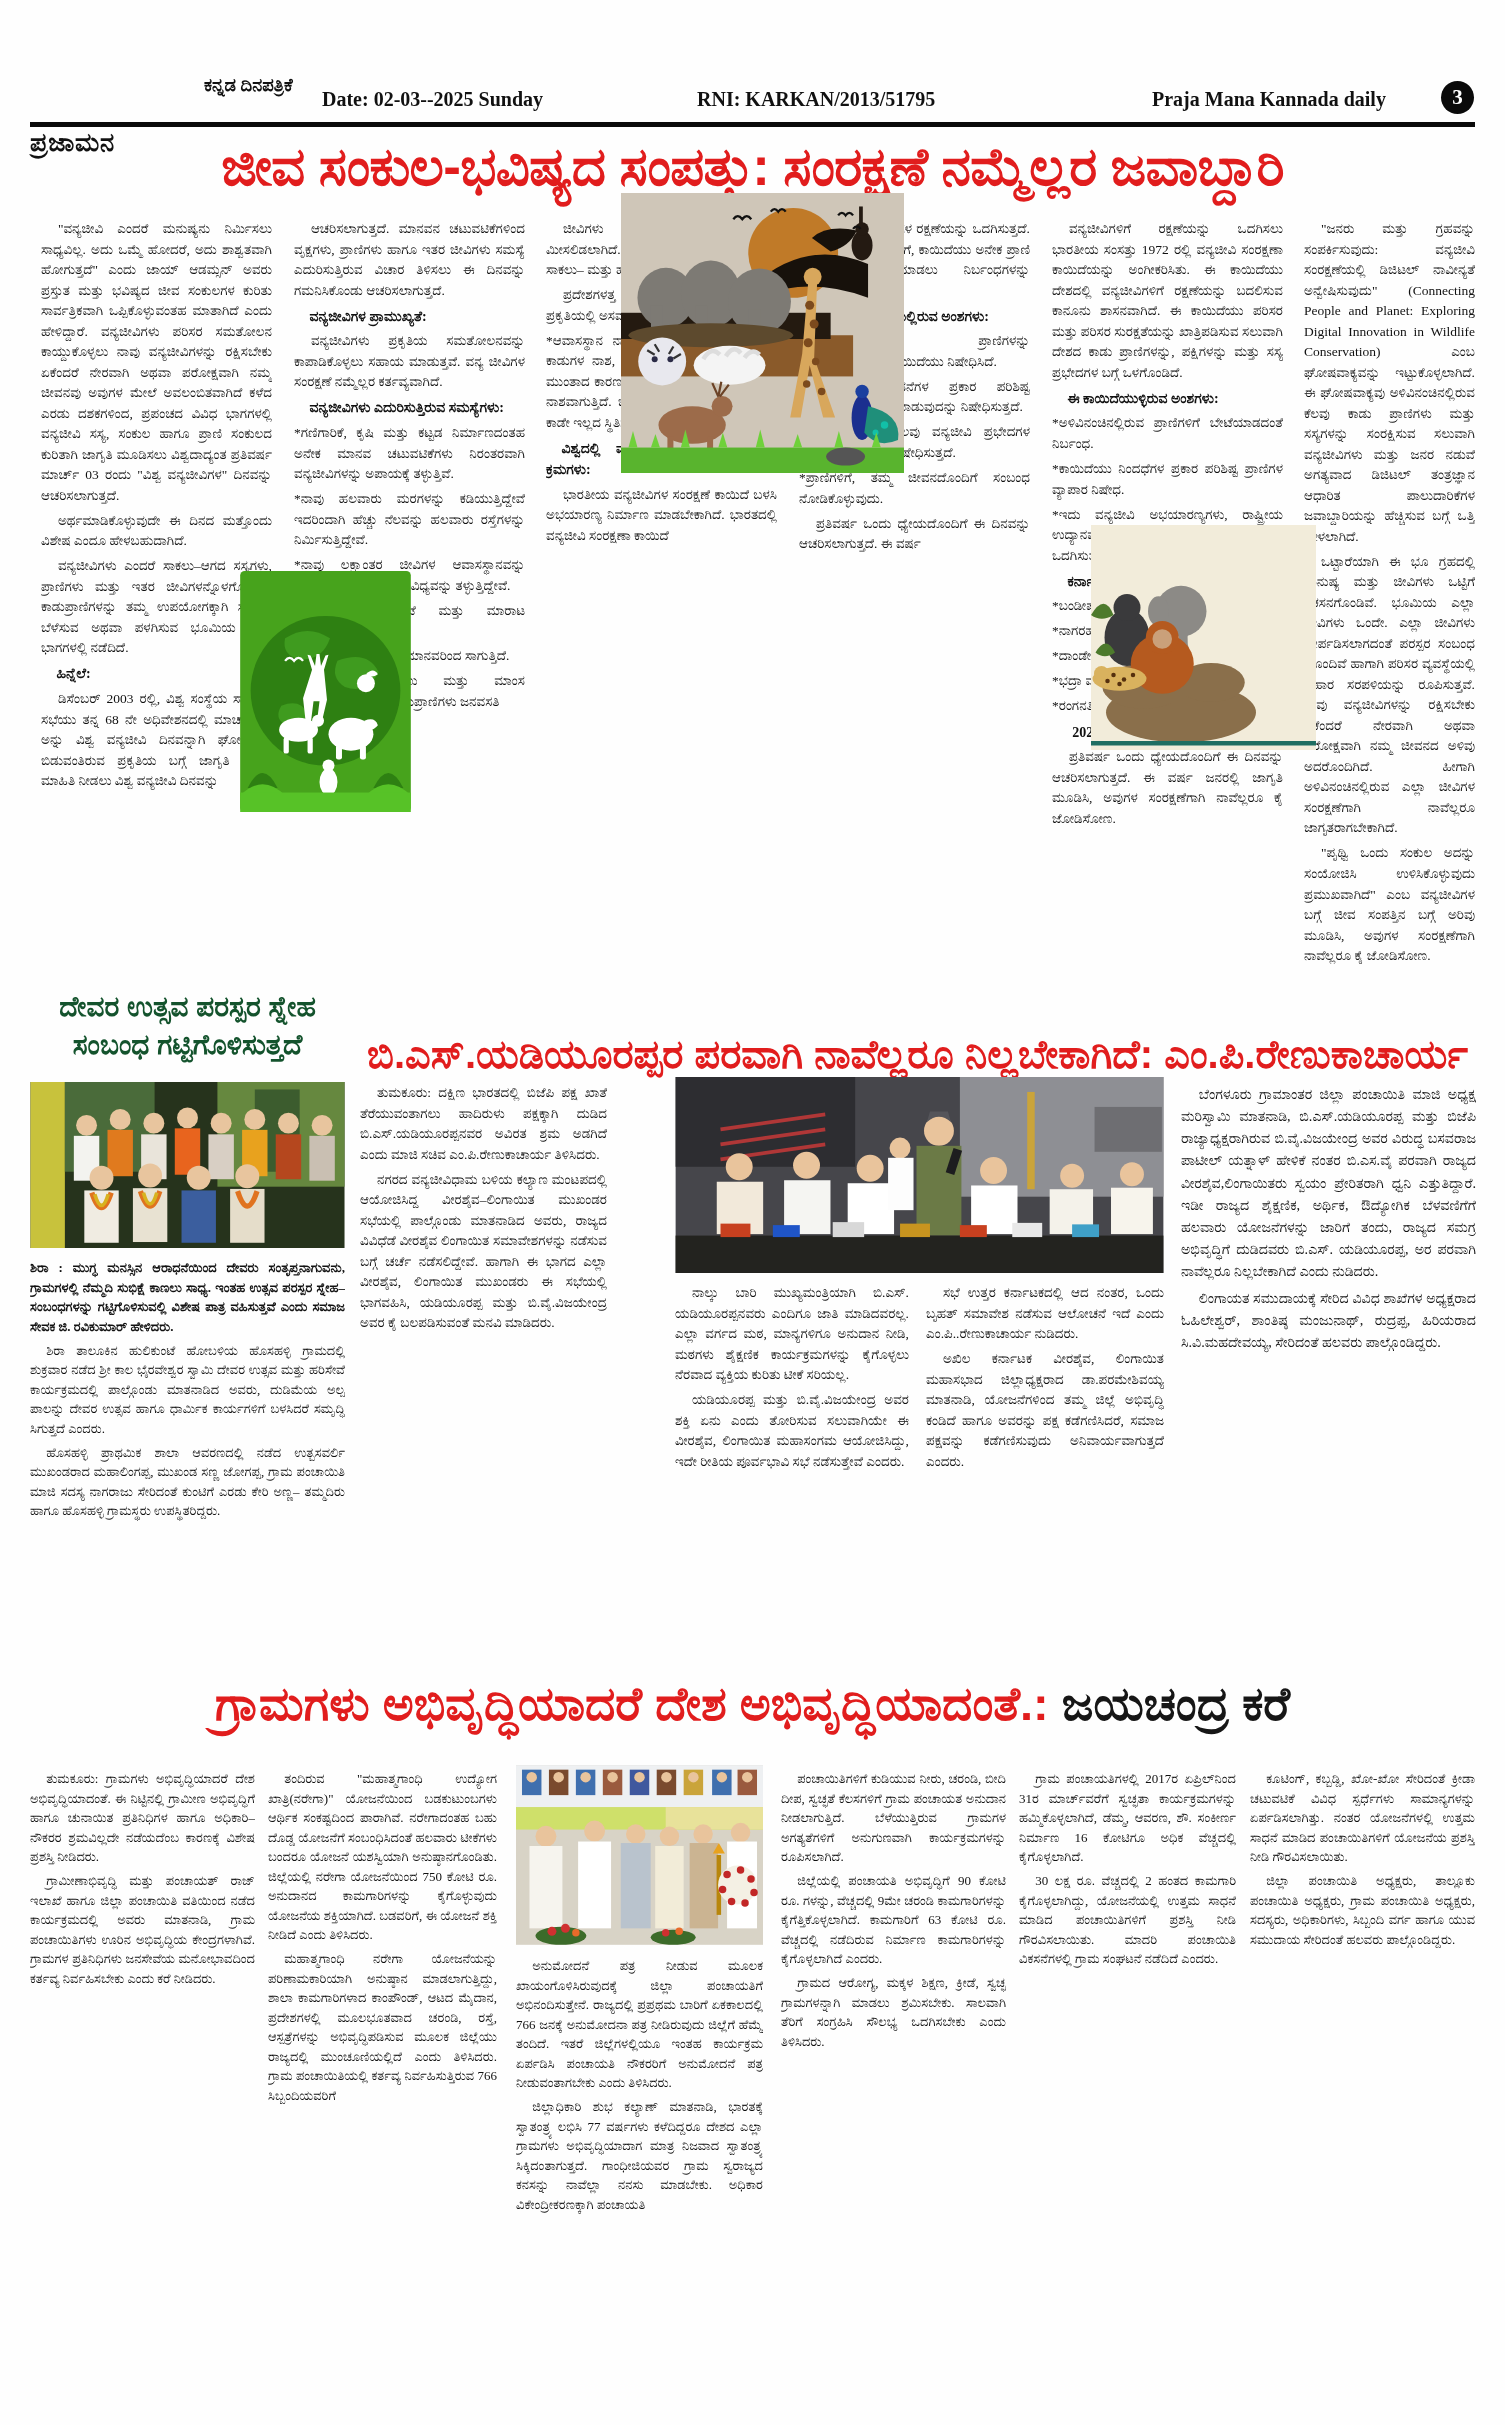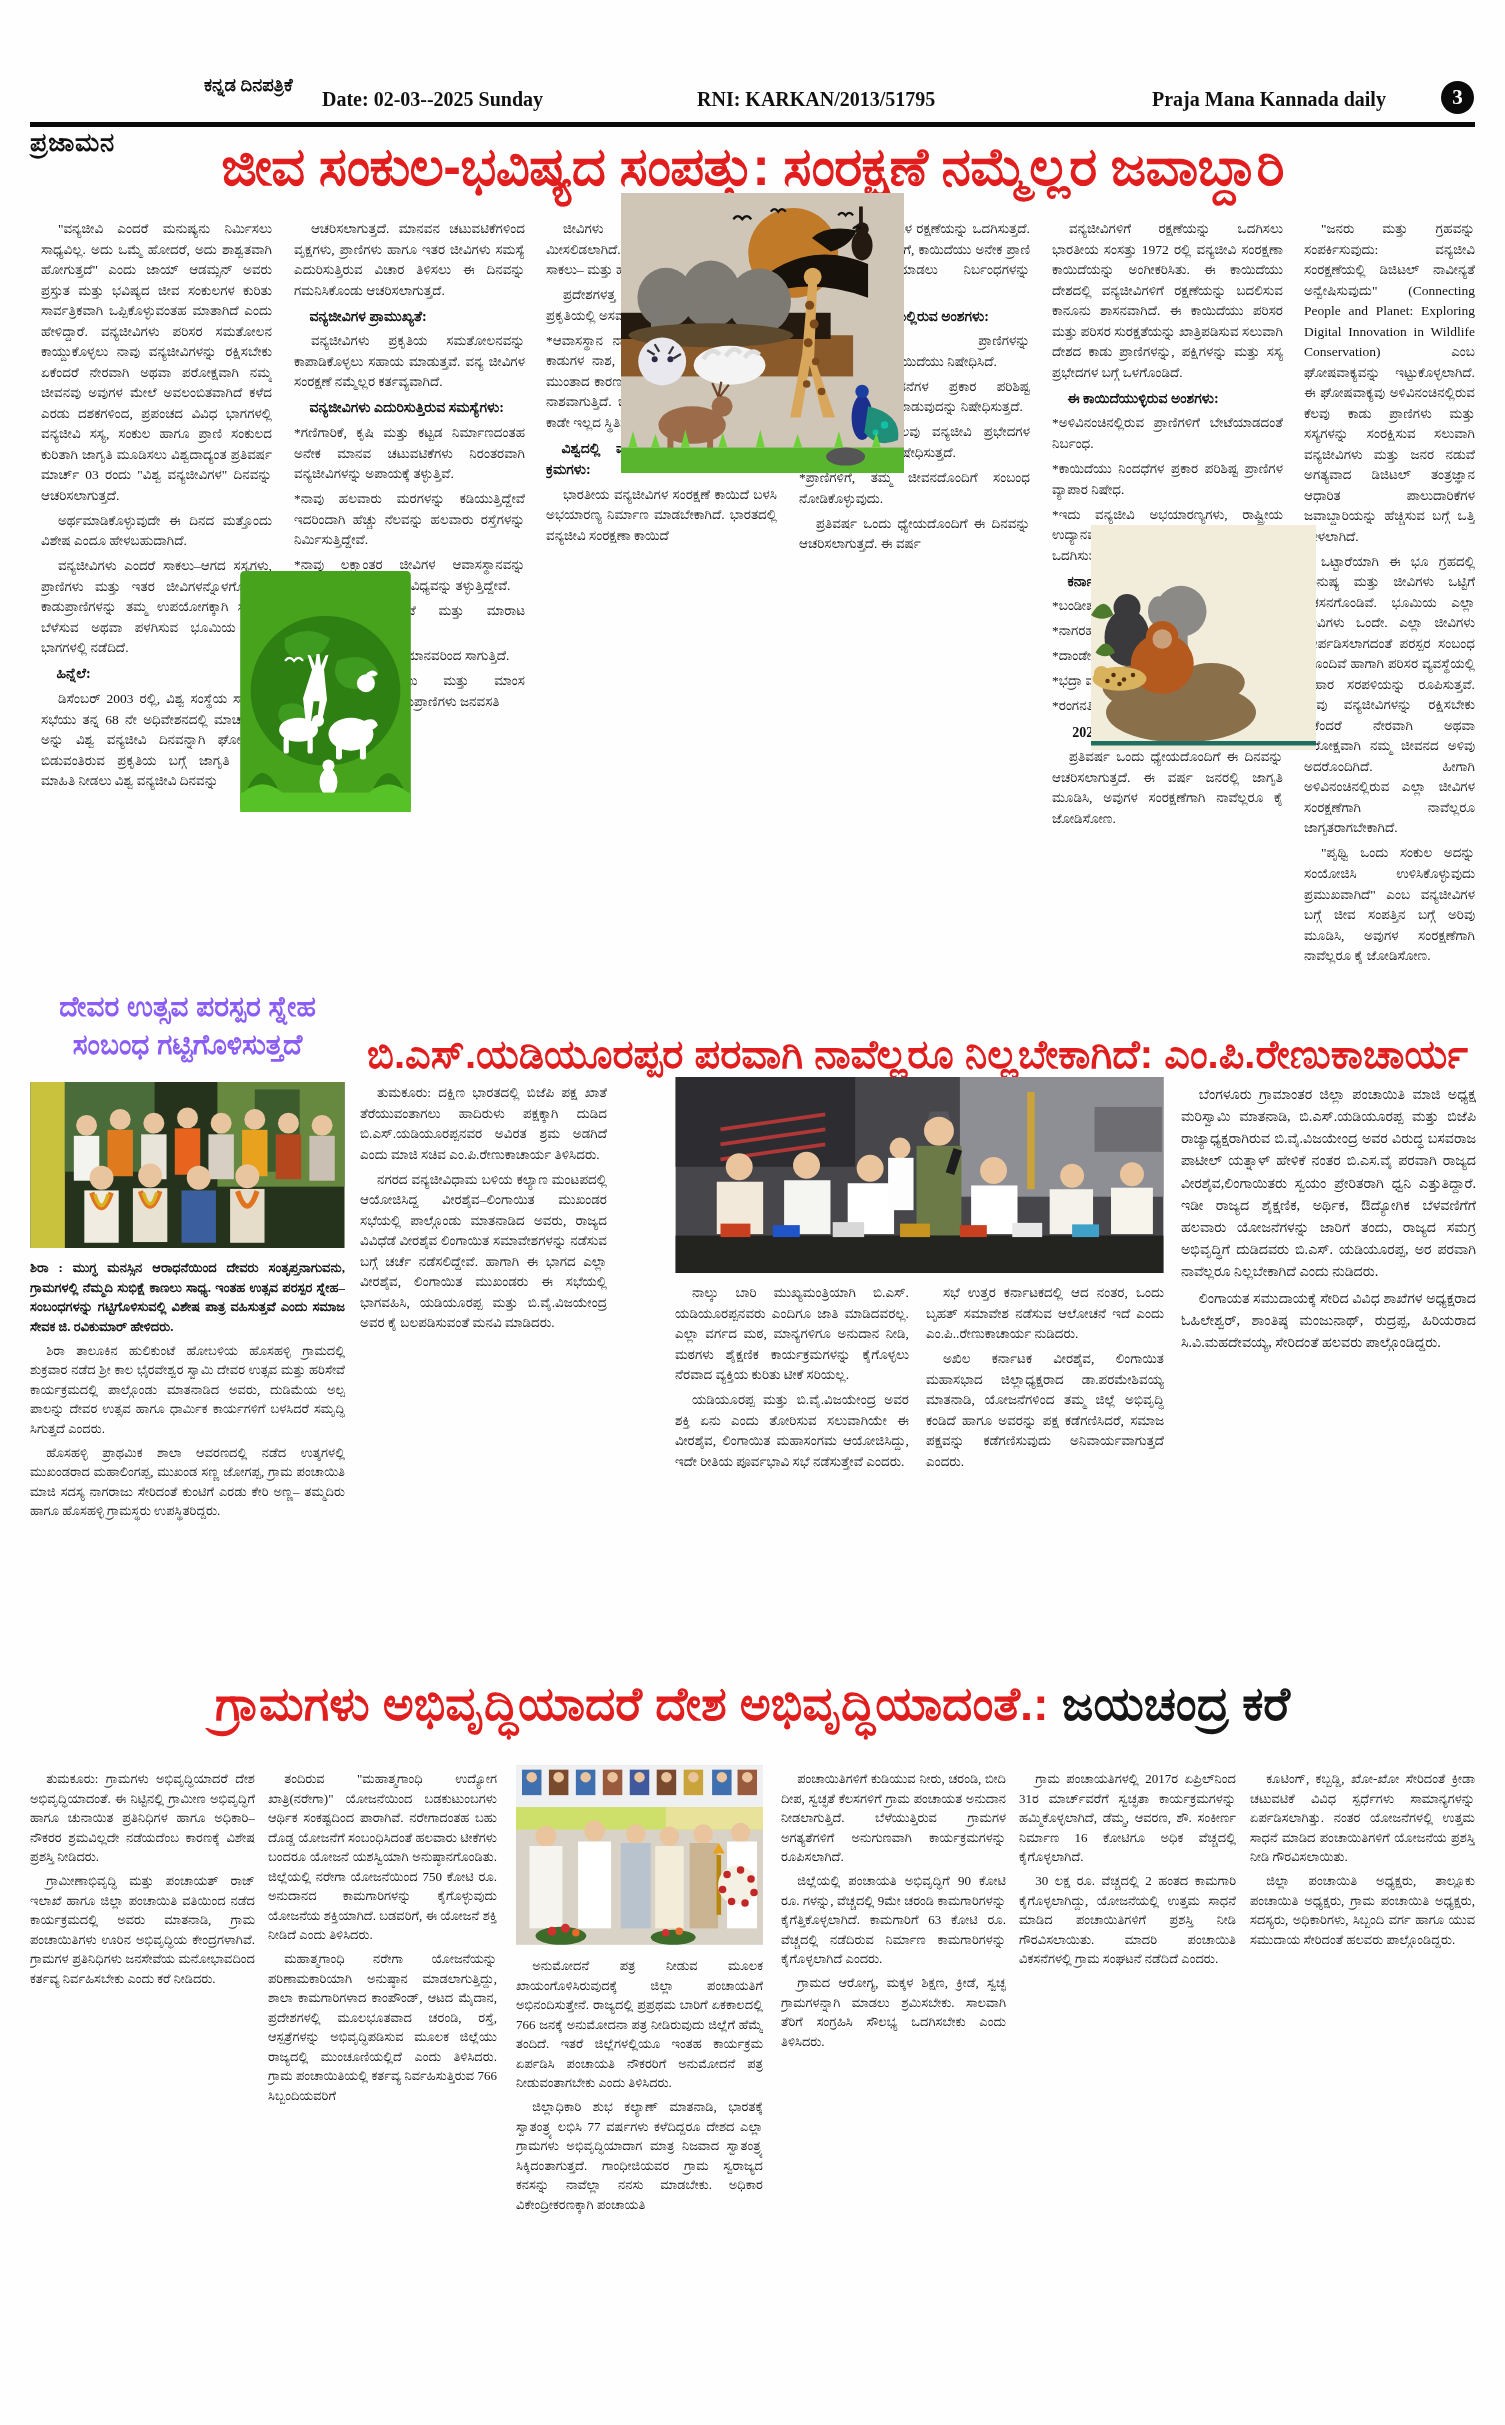--- a/index.html
+++ b/index.html
@@ -16,21 +16,21 @@
   
   .hl1{color:#e11d1d;font-weight:bold;text-align:center;font-size:53px;line-height:1.05;
        font-family:"Liberation Sans",sans-serif;letter-spacing:-0.7px;}
   .hl2{color:#e11d1d;font-weight:bold;text-align:center;font-size:40px;line-height:1.05;
        font-family:"Liberation Sans",sans-serif;}
   .hl3{font-weight:bold;text-align:center;font-size:47px;line-height:1.05;
        font-family:"Liberation Sans",sans-serif;}
   .hl3 .red{color:#e11d1d;}
   .hl3 .blk{color:#161616;}
   .subhead-left{font-weight:bold;font-size:28px;text-align:center;line-height:1.35;
-                font-family:"Liberation Sans",sans-serif;color:#8b5cf6;}
+                font-family:"Liberation Sans",sans-serif;color:#14532d;}
   
   .col{overflow:hidden;text-align:justify;}
   .col p{margin:0 0 4.5px 0;}
   .blk-p{text-indent:1.25em;}
   .blk-b{text-indent:0;}
   .blk-h{font-weight:bold;text-indent:1.1em;font-size:1.04em;}
   .blk-hc{font-weight:bold;text-align:center;text-indent:0;font-size:1.04em;}
   .blk-lead{font-weight:bold;text-indent:0;}
   .fs18{font-size:13.5px;line-height:1.52;}
   .fs17{font-size:13px;line-height:1.5;}
@@ -320,21 +320,21 @@
       </g>
       <g stroke="#d8b21f" stroke-width="5" fill="none">
         <path d="M86 150 q9 30 18 0"></path>
         <path d="M151 148 q9 30 18 0"></path>
       </g>
     </g>
   </svg>
   <div class="abs col fs17" style="left:30px;top:1258px;width:315px;height:390px;">
       <p class="blk-lead">ಶಿರಾ : ಮುಗ್ಧ ಮನಸ್ಸಿನ ಆರಾಧನೆಯಿಂದ ದೇವರು ಸಂತೃಪ್ತನಾಗುವನು, ಗ್ರಾಮಗಳಲ್ಲಿ ನೆಮ್ಮದಿ ಸುಭಿಕ್ಷೆ ಕಾಣಲು ಸಾಧ್ಯ. ಇಂತಹ ಉತ್ಸವ ಪರಸ್ಪರ ಸ್ನೇಹ– ಸಂಬಂಧಗಳನ್ನು ಗಟ್ಟಿಗೊಳಿಸುವಲ್ಲಿ ವಿಶೇಷ ಪಾತ್ರ ವಹಿಸುತ್ತವೆ ಎಂದು ಸಮಾಜ ಸೇವಕ ಜಿ. ರವಿಕುಮಾರ್ ಹೇಳಿದರು.</p>
       <p class="blk-p">ಶಿರಾ ತಾಲೂಕಿನ ಹುಲಿಕುಂಟೆ ಹೋಬಳಿಯ ಹೊಸಹಳ್ಳಿ ಗ್ರಾಮದಲ್ಲಿ ಶುಕ್ರವಾರ ನಡೆದ ಶ್ರೀ ಕಾಲ ಭೈರವೇಶ್ವರ ಸ್ವಾಮಿ ದೇವರ ಉತ್ಸವ ಮತ್ತು ಹರಿಸೇವೆ ಕಾರ್ಯಕ್ರಮದಲ್ಲಿ ಪಾಲ್ಗೊಂಡು ಮಾತನಾಡಿದ ಅವರು, ದುಡಿಮೆಯ ಅಲ್ಪ ಪಾಲನ್ನು ದೇವರ ಉತ್ಸವ ಹಾಗೂ ಧಾರ್ಮಿಕ ಕಾರ್ಯಗಳಿಗೆ ಬಳಸಿದರೆ ಸಮೃದ್ಧಿ ಸಿಗುತ್ತದೆ ಎಂದರು.</p>
-      <p class="blk-p">ಹೊಸಹಳ್ಳಿ ಪ್ರಾಥಮಿಕ ಶಾಲಾ ಆವರಣದಲ್ಲಿ ನಡೆದ ಉತ್ಶಗಳಲ್ಲಿ ಮುಖಂಡರಾದ ಮಹಾಲಿಂಗಪ್ಪ, ಮುಖಂಡ ಸಣ್ಣ ಜೋಗಪ್ಪ, ಗ್ರಾಮ ಪಂಚಾಯಿತಿ ಮಾಜಿ ಸದಸ್ಯ ನಾಗರಾಜು ಸೇರಿದಂತೆ ಕುಂಟಿಗೆ ಎರಡು ಕೇರಿ ಅಣ್ಣ– ತಮ್ಮದಿರು ಹಾಗೂ ಹೊಸಹಳ್ಳಿ ಗ್ರಾಮಸ್ಥರು ಉಪಸ್ಥಿತರಿದ್ದರು.</p>
+      <p class="blk-p">ಹೊಸಹಳ್ಳಿ ಪ್ರಾಥಮಿಕ ಶಾಲಾ ಆವರಣದಲ್ಲಿ ನಡೆದ ಉತ್ಬಸವರ್ಲಿ ಮುಖಂಡರಾದ ಮಹಾಲಿಂಗಪ್ಪ, ಮುಖಂಡ ಸಣ್ಣ ಜೋಗಪ್ಪ, ಗ್ರಾಮ ಪಂಚಾಯಿತಿ ಮಾಜಿ ಸದಸ್ಯ ನಾಗರಾಜು ಸೇರಿದಂತೆ ಕುಂಟಿಗೆ ಎರಡು ಕೇರಿ ಅಣ್ಣ– ತಮ್ಮದಿರು ಹಾಗೂ ಹೊಸಹಳ್ಳಿ ಗ್ರಾಮಸ್ಥರು ಉಪಸ್ಥಿತರಿದ್ದರು.</p>
     </div>
 
   <div class="abs col fs18" style="left:360px;top:1083px;width:247px;height:564px;">
       <p class="blk-p">ತುಮಕೂರು: ದಕ್ಷಿಣ ಭಾರತದಲ್ಲಿ ಬಿಜೆಪಿ ಪಕ್ಷ ಖಾತೆ ತೆರೆಯುವಂತಾಗಲು ಹಾದಿರುಳು ಪಕ್ಷಕ್ಕಾಗಿ ದುಡಿದ ಬಿ.ಎಸ್.ಯಡಿಯೂರಪ್ಪನವರ ಅವಿರತ ಶ್ರಮ ಅಡಗಿದೆ ಎಂದು ಮಾಜಿ ಸಚಿವ ಎಂ.ಪಿ.ರೇಣುಕಾಚಾರ್ಯ ತಿಳಿಸಿದರು.</p>
       <p class="blk-p">ನಗರದ ವನ್ಯಜೀವಿಧಾಮ ಬಳಿಯ ಕಲ್ಯಾಣ ಮಂಟಪದಲ್ಲಿ ಆಯೋಜಿಸಿದ್ದ ವೀರಶೈವ–ಲಿಂಗಾಯಿತ ಮುಖಂಡರ ಸಭೆಯಲ್ಲಿ ಪಾಲ್ಗೊಂಡು ಮಾತನಾಡಿದ ಅವರು, ರಾಜ್ಯದ ವಿವಿಧೆಡೆ ವೀರಶೈವ ಲಿಂಗಾಯಿತ ಸಮಾವೇಶಗಳನ್ನು ನಡೆಸುವ ಬಗ್ಗೆ ಚರ್ಚೆ ನಡೆಸಲಿದ್ದೇವೆ. ಹಾಗಾಗಿ ಈ ಭಾಗದ ಎಲ್ಲಾ ವೀರಶೈವ, ಲಿಂಗಾಯಿತ ಮುಖಂಡರು ಈ ಸಭೆಯಲ್ಲಿ ಭಾಗವಹಿಸಿ, ಯಡಿಯೂರಪ್ಪ ಮತ್ತು ಬಿ.ವೈ.ವಿಜಯೇಂದ್ರ ಅವರ ಕೈ ಬಲಪಡಿಸುವಂತೆ ಮನವಿ ಮಾಡಿದರು.</p>
     </div>
 
   <svg class="abs photo" style="left:675px;top:1077px;" width="489" height="196" viewBox="0 0 652 262">
     <rect width="652" height="262" fill="#46464b"></rect>
     <rect x="380" y="0" width="272" height="160" fill="#8e8f94"></rect>

